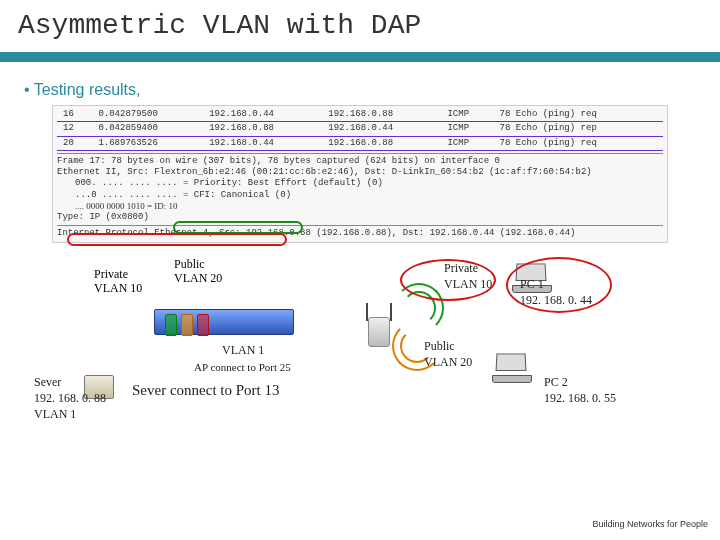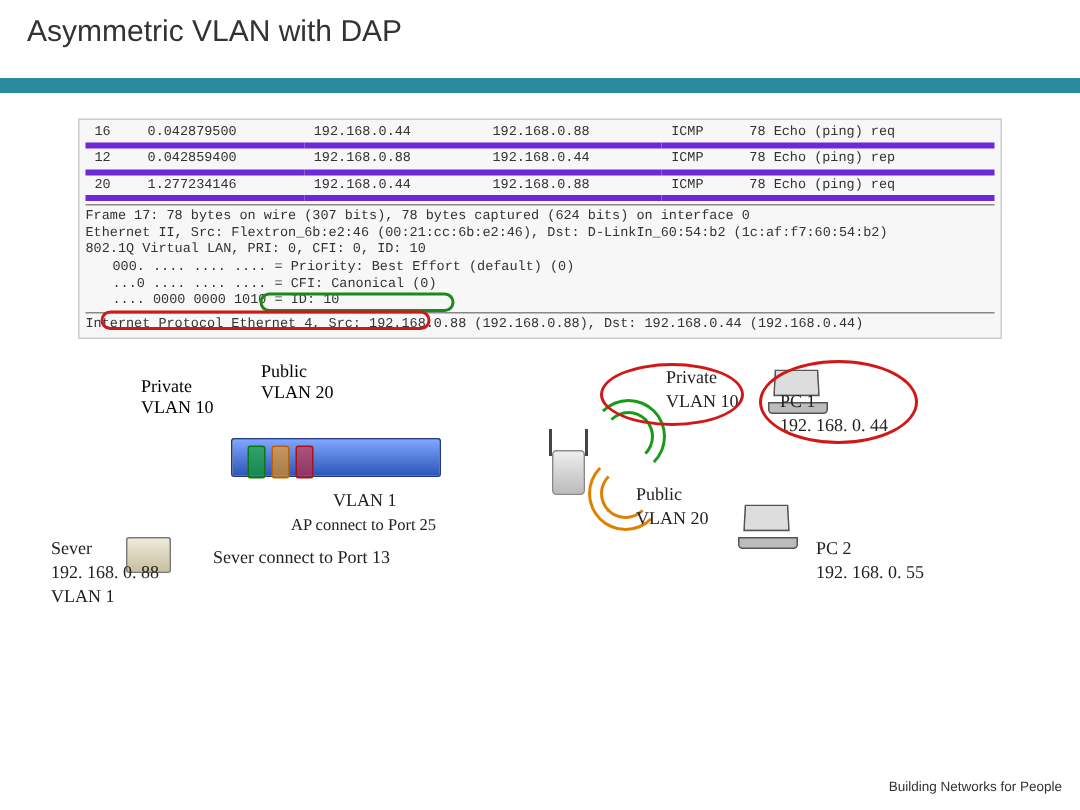--- a/index.html
+++ b/index.html
@@ -1,30 +1,30 @@
 <!DOCTYPE html>
 <html><head>
 <meta charset="utf-8">
 <style>
 * { margin: 0; padding: 0; box-sizing: border-box; }
 body { width: 720px; height: 540px; font-family: Verdana, Arial, sans-serif; background: #fff; position: relative; overflow: hidden; }
 
 .header-band { background: #2a8a9e; height: 10px; width: 100%; position: absolute; top: 52px; }
-.title { font-size: 20px; font-family: Liberation Sans, sans-serif; padding: 10px 18px 4px; color: #333; position: relative; z-index: 2; }
+.title { font-size: 28px; font-family: Liberation Mono, monospace; padding: 10px 18px 4px; color: #333; position: relative; z-index: 2; }
 
 .content { padding: 18px 24px 0; font-size: 14px; color: #222; }
 .bullet-main { color: #2a8a9e; font-size: 16px; margin-bottom: 6px; }
 .bullet-main::before { content: "• "; color: #2a8a9e; }
 .bullet-sub { margin-left: 32px; font-size: 13px; color: #333; margin-bottom: 4px; }
 .bullet-sub::before { content: "• "; }
 .hl { color: #b02020; }
 
 .sniffer-block { margin: 6px 28px 0; font-size: 9px; font-family: "Courier New", monospace; line-height: 1.25; color: #333; background: #f7f7f7; border: 1px solid #ccc; padding: 2px 4px; position: relative; }
 .sniffer-block table { border-collapse: collapse; width: 100%; font-family: "Courier New", monospace; font-size: 9px; }
-.sniffer-block td { border-bottom: 4px solid #6d28d9; padding: 1px 6px; white-space: nowrap; }
+.sniffer-block td { border-bottom: 1px solid #6d28d9; padding: 1px 6px; white-space: nowrap; }
 .hr-thin { border: none; border-top: 1px solid #888; margin: 2px 0; }
 .circ-green { position: absolute; border: 2px solid #1a8a1a; border-radius: 12px; pointer-events: none; }
 .circ-red { position: absolute; border: 2px solid #d01818; border-radius: 12px; pointer-events: none; }
 
 .diagram { position: relative; margin-top: 14px; height: 180px; font-family: Liberation Serif, serif; }
 .label { position: absolute; font-size: 12px; line-height: 1.2; }
 .private { color: #000; }
 .public { color: #000; }
 .switch-box { position: absolute; width: 140px; height: 26px; background: linear-gradient(#7fa7ff,#2c56b8); border: 1px solid #223a7a; border-radius: 2px; }
 .port-overlay { position: absolute; width: 12px; height: 22px; border-radius: 2px; bottom: -2px; }
@@ -50,20 +50,21 @@
 
 .ell-red { position: absolute; border: 2px solid #d01818; border-radius: 50%; pointer-events: none; }
 </style>
 </head>
 <body>
 
 <div class="title">Asymmetric VLAN with DAP</div>
 <div class="header-band"></div>
 
 <div class="content" style="margin-top:18px;">
+  <div class="bullet-main">Testing results,</div>
 
   <div class="sniffer-block">
     <table>
       <tbody>
           <tr>
             <td>16</td>
             <td>0.042879500</td>
             <td>192.168.0.44</td>
             <td>192.168.0.88</td>
             <td>ICMP</td>
@@ -72,35 +73,35 @@
       <tr>
             <td>12</td>
             <td>0.042859400</td>
             <td>192.168.0.88</td>
             <td>192.168.0.44</td>
             <td>ICMP</td>
             <td>78 Echo (ping) rep</td>
           </tr>
       <tr>
             <td>20</td>
-            <td>1.277234146</td>
+            <td>1.689763526</td>
             <td>192.168.0.44</td>
             <td>192.168.0.88</td>
             <td>ICMP</td>
             <td>78 Echo (ping) req</td>
           </tr>
     </tbody>
       </table>
     <hr class="hr-thin">
     <div>Frame 17: 78 bytes on wire (307 bits), 78 bytes captured (624 bits) on interface 0</div>
     <div>Ethernet II, Src: Flextron_6b:e2:46 (00:21:cc:6b:e2:46), Dst: D-LinkIn_60:54:b2 (1c:af:f7:60:54:b2)</div>
-    <div>802.1Q Virtual LAN, PRI: 0, CFI: 0, ID: 10</div>
     <div style="padding-left:18px;">000. .... .... .... = Priority: Best Effort (default) (0)</div>
     <div style="padding-left:18px;">...0 .... .... .... = CFI: Canonical (0)</div>
-    <div style="padding-left:18px;">.... 0000 0000 1010 = ID: 10</div>
+    <div style="padding-left:18px;font-family:Liberation Serif, serif;">.... 0000 0000 1010 = ID: 10</div>
+    <div>Type: IP (0x0800)</div>
     <hr class="hr-thin">
     <div>Internet Protocol Ethernet 4, Src: 192.168.0.88 (192.168.0.88), Dst: 192.168.0.44 (192.168.0.44)</div>
 
     <div class="circ-green" style="left:120px; top:115px; width:130px; height:13px;"></div>
     <div class="circ-red" style="left:14px; top:127px; width:220px; height:13px;"></div>
   </div>
 
   <div class="diagram">
 
     <div class="label private" style="left:70px; top:10px; white-space:pre;">Private
@@ -114,21 +115,21 @@
       <div class="port-overlay port-red" style="left:42px;"></div>
     </div>
 
     <div class="label" style="left:198px; top:86px;">VLAN 1</div>
     <div class="label" style="left:170px; top:104px; font-size:11px;">AP connect to Port 25</div>
 
     <div class="svr" style="left:60px; top:118px;"></div>
     <div class="label" style="left:10px; top:118px;">Sever</div>
     <div class="label" style="left:10px; top:134px;">192. 168. 0. 88</div>
     <div class="label" style="left:10px; top:150px;">VLAN 1</div>
-    <div class="label" style="left:108px; top:124px; font-size:12px;margin-left:10px;">Sever connect to Port 13</div>
+    <div class="label" style="left:108px; top:124px; font-size:15px;">Sever connect to Port 13</div>
 
     <div class="ap" style="left:338px; top:50px;">
       <div class="ap-ant" style="left:4px;"></div>
       <div class="ap-ant" style="left:28px;"></div>
       <div class="ap-body"></div>
     </div>
     <div class="rf rf-green" style="left:370px; top:26px; width:50px; height:50px;"></div>
     <div class="rf rf-green" style="left:378px; top:34px; width:34px; height:34px;"></div>
     <div class="rf rf-orange" style="left:368px; top:64px; width:50px; height:50px;"></div>
     <div class="rf rf-orange" style="left:376px; top:72px; width:34px; height:34px;"></div>

